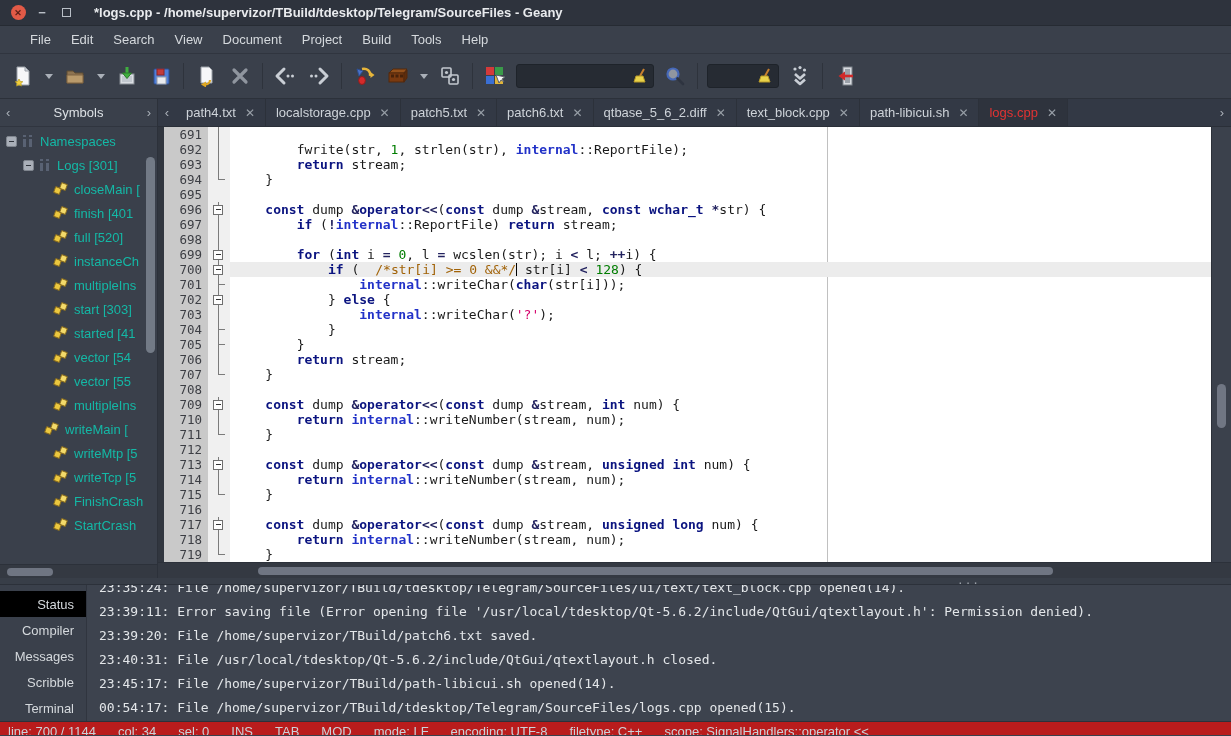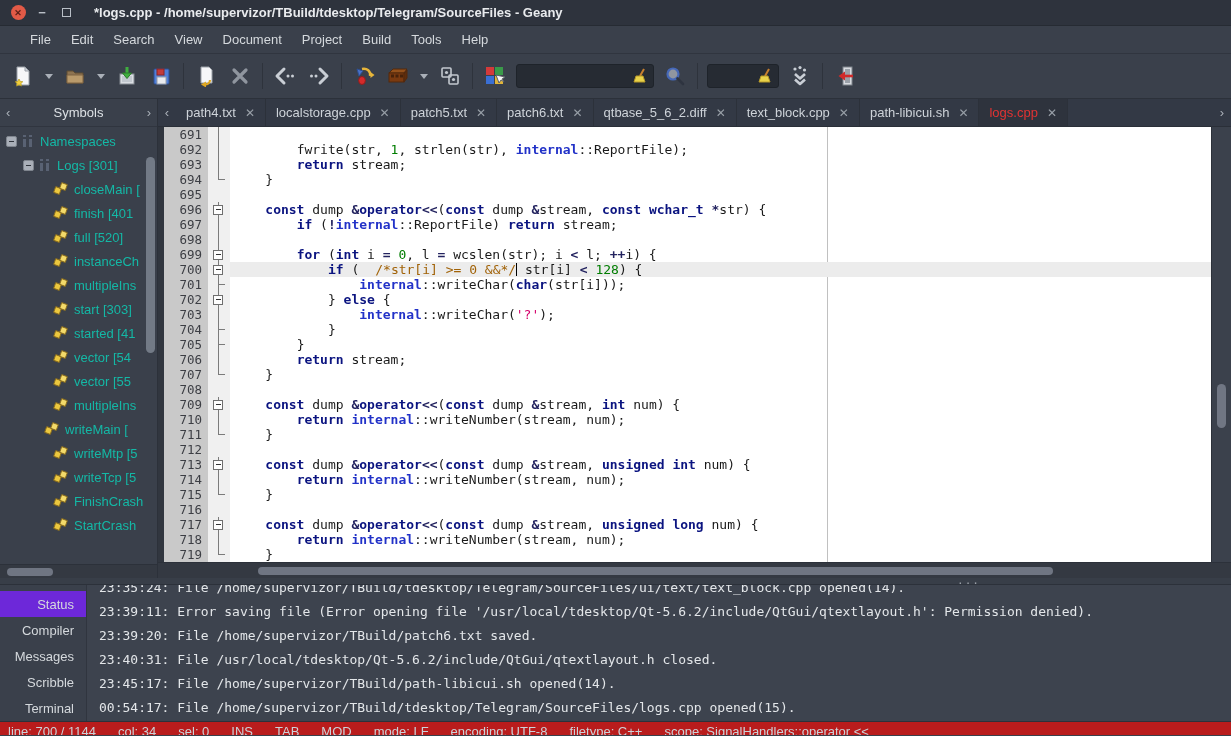--- a/index.html
+++ b/index.html
@@ -87,21 +87,21 @@
   .ed-hscroll .thumb { position:absolute; left:100px; top:4px; width:795px; height:8px; border-radius:4px; background:#6f7582; }
 
   
   .splitter { height:6px; background:#383e48; position:relative; }
   .splitter .grip { position:absolute; left:958px; top:-4px; color:#9aa0a8; letter-spacing:3px; font-size:14px; }
 
   
   .bottom { height:137px; display:flex; background:#3a404b; border-top:1px solid #2c313a; }
   .btabs { width:86px; flex:none; padding-top:6px; }
   .btab { height:26px; display:flex; align-items:center; justify-content:flex-end; padding-right:12px; color:#d5d9dd; }
-  .btab.active { background:#6d28d9; border-radius:0 0 0 0; }
+  .btab.active { background:#000000; border-radius:0 0 0 0; }
   .bmsgs { flex:1; background:#3d434e; border-left:1px solid #30353f; overflow:hidden; position:relative; font-family:"DejaVu Sans Mono", monospace; font-size:13px; color:#e3e6e9; }
   .bmsgs-inner { position:absolute; top:-9px; left:12px; right:0; }
   .msg-row { height:24px; line-height:24px; white-space:nowrap; }
 
   
   .statusbar { height:14px; background:#b91c1c; border-top:1px solid #2c313a; overflow:hidden; display:flex; gap:22px; padding:2px 0 0 8px; color:#ccd1d7; white-space:nowrap; }
 
   svg { display:block; }
 </style>
 </head>

